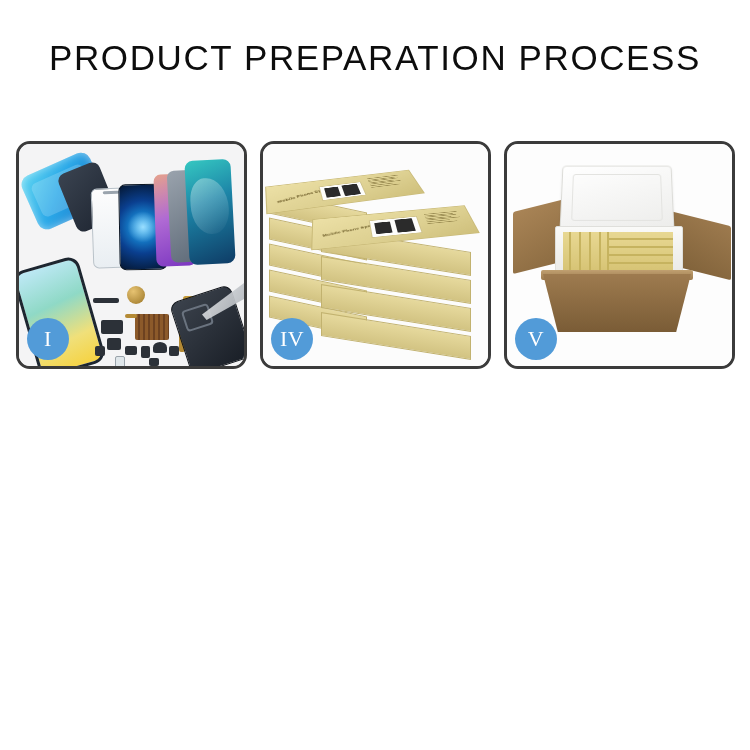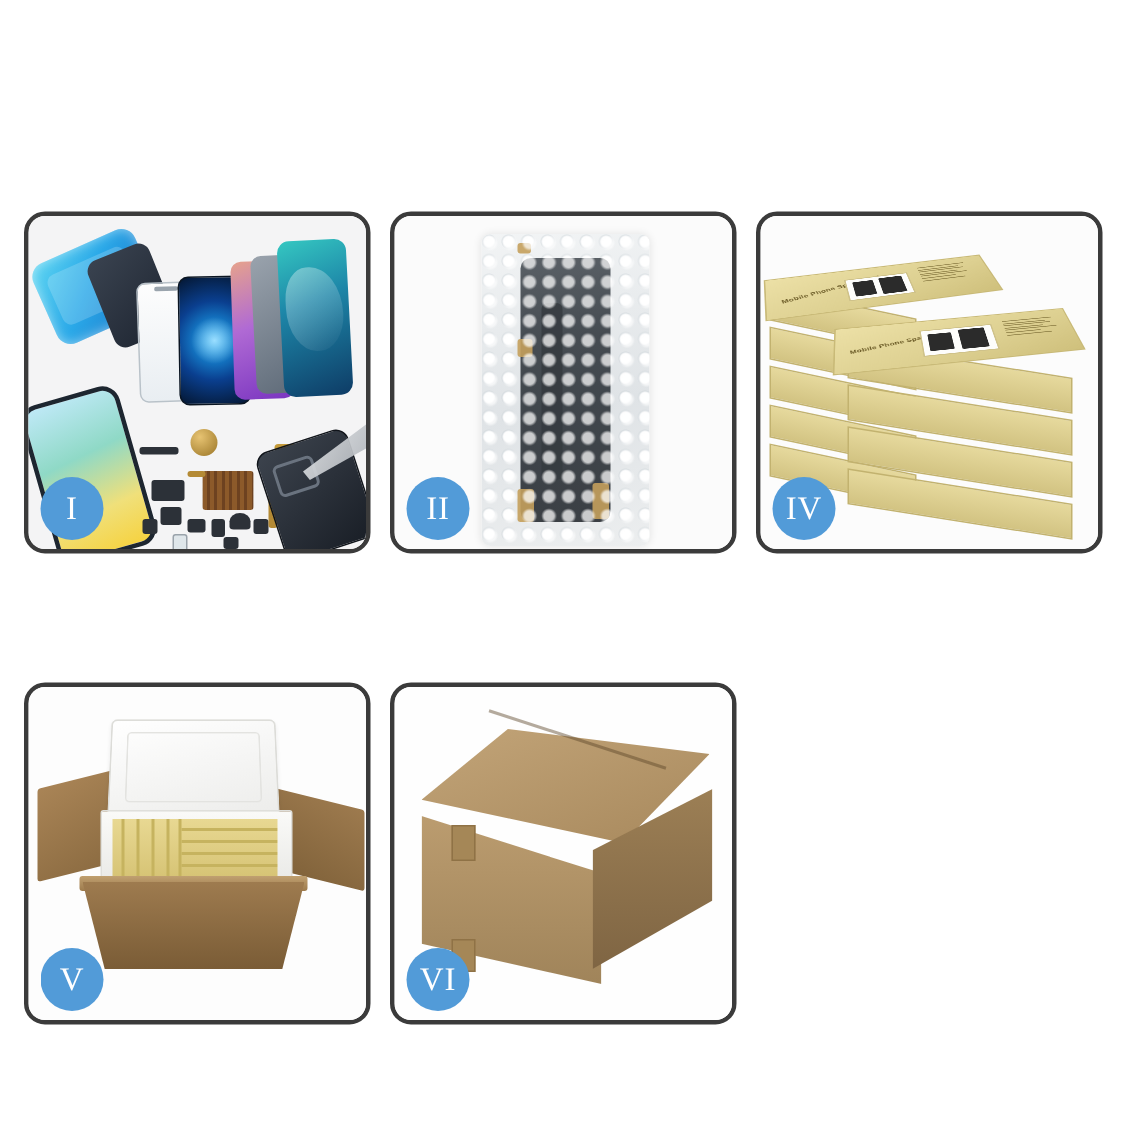--- a/index.html
+++ b/index.html
@@ -327,20 +327,21 @@
     position:absolute;background:rgba(90,68,40,.45);
   }
   .p6-tape{
     position:absolute;background:#a58757;border:1px solid #8f7246;
   }
 </style>
 </head>
 <body>
 
 <div class="header">
+  <div class="title">PRODUCT PREPARATION PROCESS</div>
 </div>
 
 <div class="grid">
 
   <div class="panel">
     <div class="stage">
       <div class="p1-bg"></div>
       <div class="ph ph-back"></div>
       <div class="ph ph-dark"></div>
       <div class="ph ph-glass"></div>
@@ -369,34 +370,20 @@
         <div class="pt" style="left:58px;top:74px;width:10px;height:8px;"></div>
         <div class="flex-cable" style="left:34px;top:30px;width:12px;"></div>
       </div>
 
       <div class="backplate"></div>
       <div class="tweez"></div>
     </div>
     <div class="badge">I</div>
   </div>
 
-  <div class="panel">
-    <div class="stage">
-      <div class="p2-bg"></div>
-      <div class="bubble-bag">
-        <div class="bb-part"></div>
-        <div class="bb-tape" style="left:24px;top:6px;width:9px;height:7px;"></div>
-        <div class="bb-tape" style="left:24px;top:70px;width:10px;height:12px;"></div>
-        <div class="bb-tape" style="left:24px;top:170px;width:11px;height:22px;"></div>
-        <div class="bb-tape" style="left:74px;top:166px;width:11px;height:24px;"></div>
-      </div>
-      <div class="bb-overlay"></div>
-    </div>
-    <div class="badge">II</div>
-  </div>
 
 
   <div class="panel">
     <div class="stage">
       <div class="p4-bg"></div>
 
       <div class="kb kb-side" style="left:6px;top:58px;width:96px;height:20px;transform:skewY(12deg);"></div>
       <div class="kb kb-side" style="left:6px;top:84px;width:96px;height:20px;transform:skewY(12deg);"></div>
       <div class="kb kb-side" style="left:6px;top:110px;width:96px;height:20px;transform:skewY(12deg);"></div>
       <div class="kb kb-side" style="left:6px;top:136px;width:96px;height:20px;transform:skewY(12deg);"></div>
@@ -461,26 +448,14 @@
         <span style="left:46px;top:14px;width:64px;height:2px;"></span>
         <span style="left:46px;top:22px;width:64px;height:2px;"></span>
         <span style="left:46px;top:30px;width:64px;height:2px;"></span>
       </div>
       <div class="p5-rim"></div>
       <div class="p5-front"></div>
     </div>
     <div class="badge">V</div>
   </div>
 
-  <div class="panel">
-    <div class="stage">
-      <div class="p6-bg"></div>
-      <div class="p6-top"></div>
-      <div class="p6-left"></div>
-      <div class="p6-right"></div>
-      <div class="p6-seam" style="left:60px;top:34px;width:124px;height:2px;transform:rotate(18deg);"></div>
-      <div class="p6-tape" style="left:38px;top:92px;width:14px;height:22px;"></div>
-      <div class="p6-tape" style="left:38px;top:168px;width:14px;height:20px;"></div>
-    </div>
-    <div class="badge">VI</div>
-  </div>
 
 </div>
 
 </body></html>

